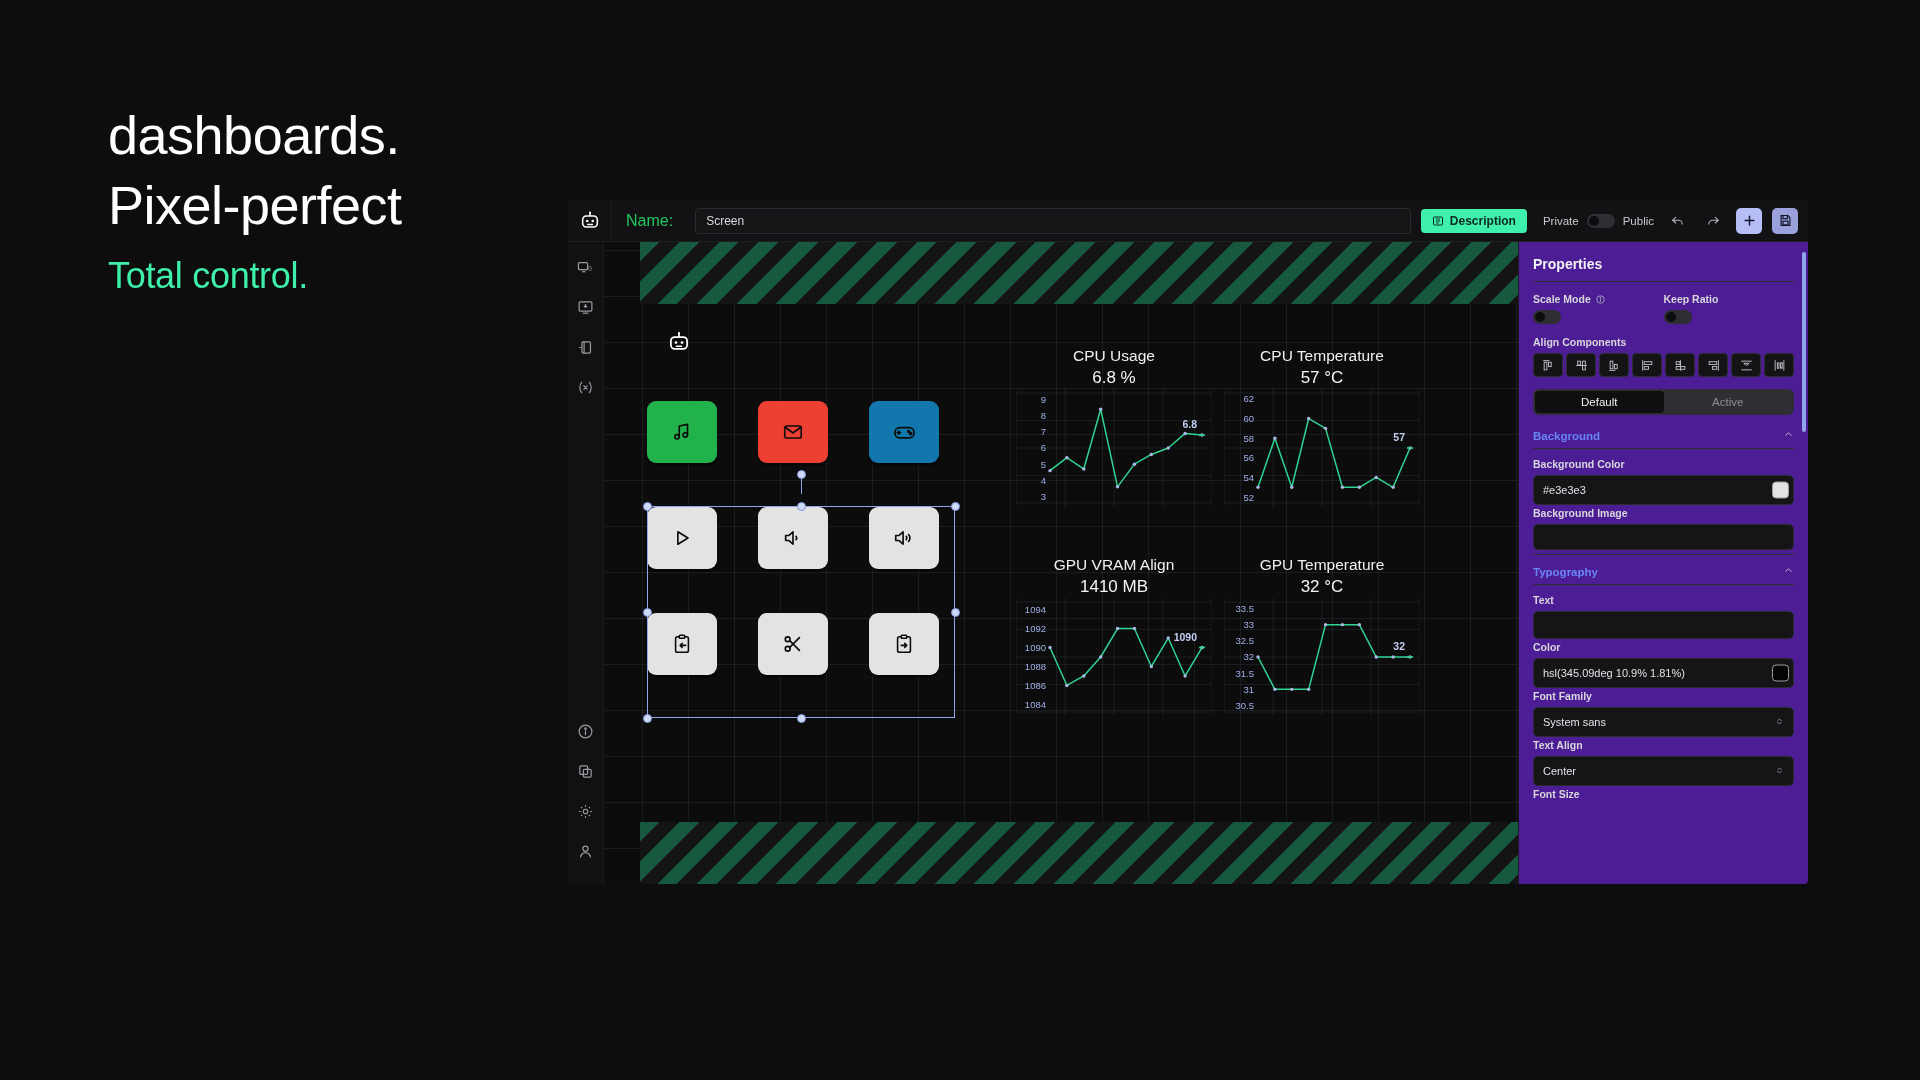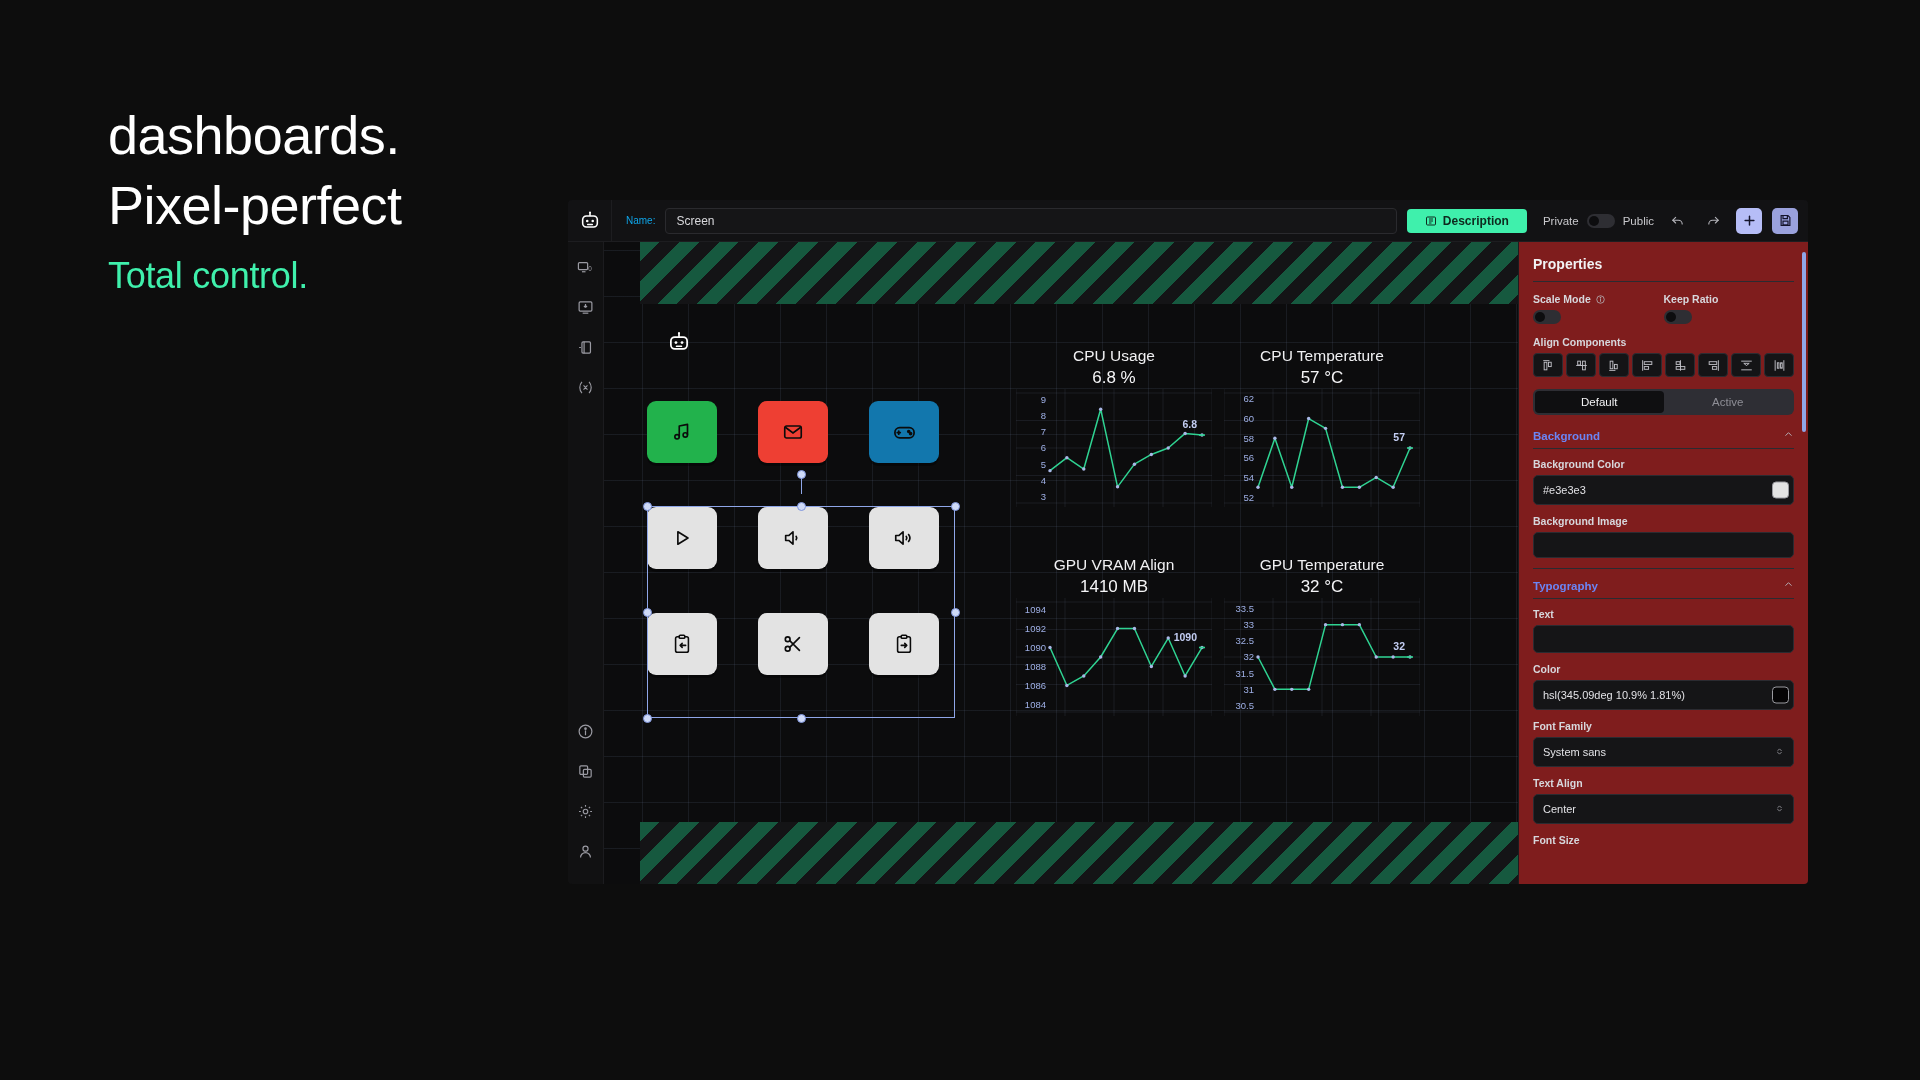--- a/index.html
+++ b/index.html
@@ -36,31 +36,31 @@
   
   #topbar {
     height: 42px; background: #121214; display: flex; align-items: center;
     border-bottom: 1px solid #1d1d20; flex: 0 0 42px;
   }
   #topbar .logo-cell {
     width: 44px; height: 42px; display: flex; align-items: center; justify-content: center;
     border-right: 1px solid #1d1d20;
   }
   #topbar .name-label {
-    color: #0ea5e9; font-size: 10px; margin-left: 14px; margin-right: 10px;
+    color: #22c55e; font-size: 16px; margin-left: 14px; margin-right: 22px;
   }
   #name-field {
     flex: 1 1 auto; height: 26px; background: #151517;
     border: 1px solid #2a2a2e; border-radius: 4px;
     color: #d8d8dc; font-size: 12px; padding: 0 10px; line-height: 24px;
     margin-right: 10px;
   }
   #desc-btn {
     background: #3ff0ac; color: #0e2a1e; font-size: 12px; font-weight: 600;
-    height: 24px; border-radius: 4px; padding: 0 18px;
+    height: 24px; border-radius: 4px; padding: 0 11px;
     display: flex; align-items: center; gap: 6px; margin-right: 16px;
   }
   .tog-label { color: #c8c8cc; font-size: 11.5px; }
   #priv-toggle {
     width: 28px; height: 14px; border-radius: 8px; background: #2e2e33;
     margin: 0 8px; position: relative; flex: 0 0 28px;
   }
   #priv-toggle::after {
     content: ''; position: absolute; left: 2px; top: 2px;
     width: 10px; height: 10px; border-radius: 50%; background: #0d0d0f;
@@ -137,21 +137,21 @@
   .chart-panel { position: absolute; }
   .chart-title {
     color: #f0f0f2; font-size: 15.5px; text-align: center; line-height: 21px;
     font-weight: 400;
   }
   .chart-val { color: #f5f5f7; font-size: 17px; text-align: center; line-height: 23px; }
   .chart-svg { display: block; }
 
   
   #props {
-    width: 290px; background: #7f1d1d; border-left: 1px solid #1c1c1f;
+    width: 290px; background: #4c1d95; border-left: 1px solid #1c1c1f;
     flex: 0 0 290px; padding: 14px 14px 0 14px; position: relative; overflow: hidden;
   }
   #props h2 { color: #f2f2f4; font-size: 14px; font-weight: 600; margin-bottom: 9px; }
   .hr { height: 1px; background: #2b2b31; margin: 8px 0 11px; }
   .lbl { color: #d7d7dc; font-size: 10.5px; font-weight: 600; margin-bottom: 5px; }
   .row2 { display: flex; }
   .row2 > div { flex: 1 1 0; }
   .sw {
     width: 28px; height: 14px; border-radius: 8px; background: #2e2e33; position: relative;
   }
@@ -173,21 +173,21 @@
     font-size: 11.5px; color: #8e8e96; border-radius: 4px;
   }
   #seg .seg-item.active { background: #0f0f11; color: #f2f2f4; }
   .sec-head {
     display: flex; align-items: center; justify-content: space-between;
     color: #6b85f5; font-size: 11.5px; font-weight: 600; margin-bottom: 2px;
   }
   .field {
     height: 25px; background: #151517; border: 1px solid #2b2b31; border-radius: 5px;
     display: flex; align-items: center; padding: 0 9px; color: #e2e2e6; font-size: 11px;
-    margin-bottom: 10px; position: relative;
+    margin-bottom: 2px; position: relative;
   }
   .field.tall { height: 30px; }
   .field.ta { height: 28px; }
   .swatch {
     position: absolute; right: 4px; top: 50%; transform: translateY(-50%);
     width: 17px; height: 17px; border-radius: 4px; border: 1px solid #9a9aa0;
   }
   .caret { position: absolute; right: 9px; color: #9a9aa2; font-size: 9px; line-height: 9px; }
   #vscroll {
     position: absolute; right: 2px; top: 10px; width: 4px; height: 180px;

